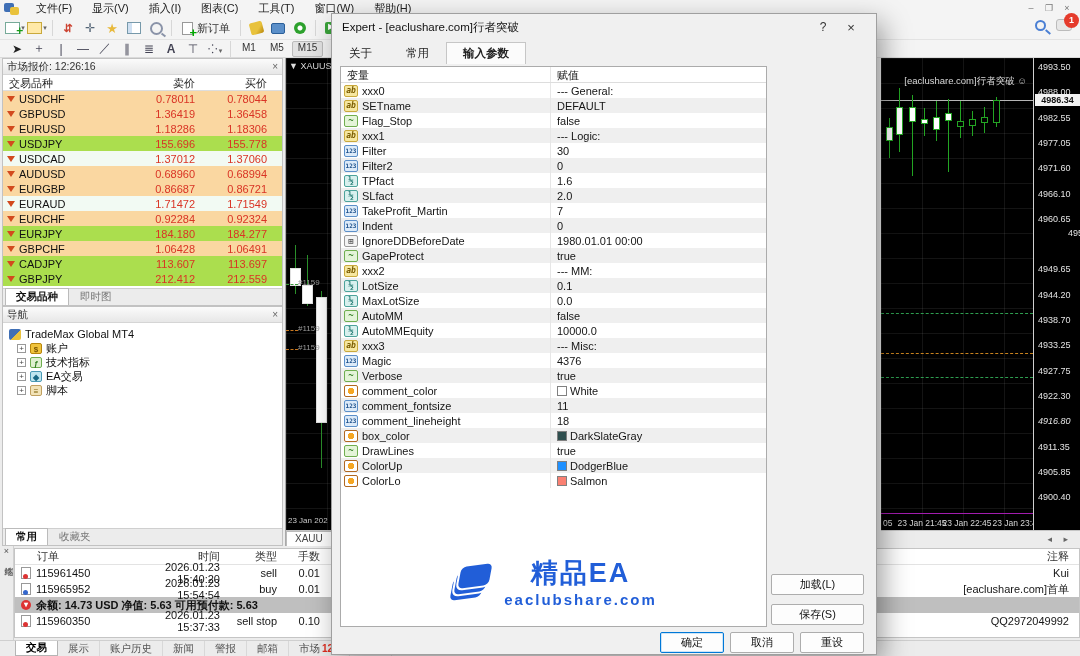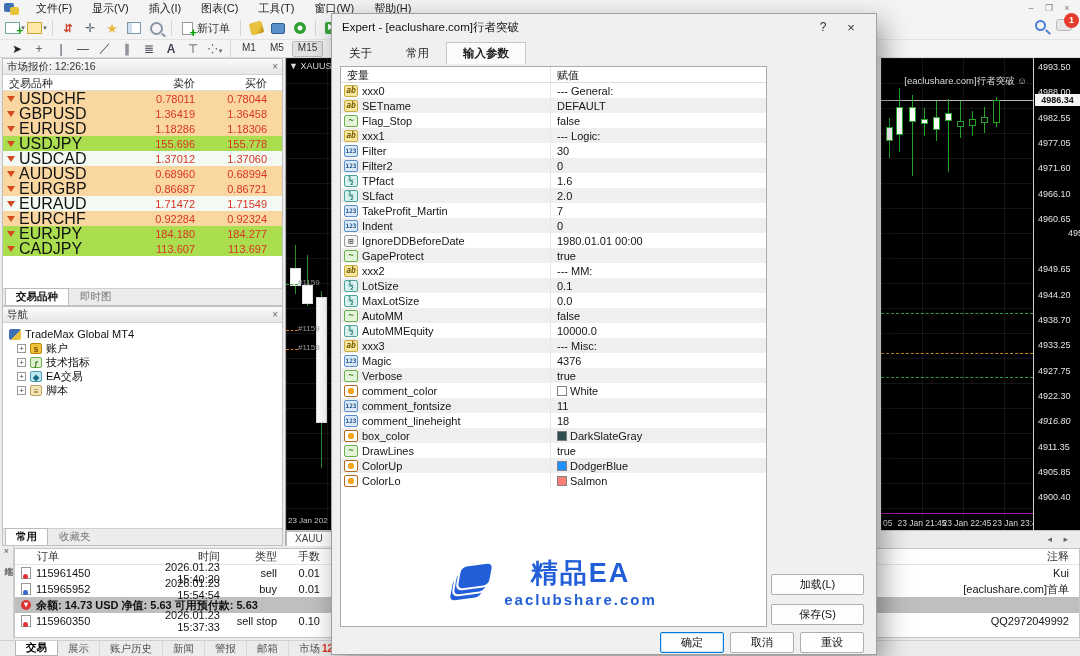--- a/index.html
+++ b/index.html
@@ -53,21 +53,21 @@
   .ptabs{height:17px;background:#ececec;border-top:1px solid #cfcfcf;display:flex;align-items:flex-end;padding-left:2px;margin-top:auto}
   .ptab{padding:1px 10px;font-size:10.5px;color:#777;border:1px solid transparent;border-bottom:none}
   .ptab.active{background:#fff;border-color:#bbb;color:#111;font-weight:bold}
   #mw-panel{top:58px;height:248px}
   .mw-cols{height:16px;display:flex;border-bottom:1px solid #ddd;color:#222}
   .mw-c0{width:108px;padding-left:6px;line-height:16px}
   .mw-c1{width:84px;text-align:right;line-height:16px}
   .mw-c2{width:78px;text-align:right;line-height:16px;padding-right:6px}
   #mw-rows{flex:1;overflow:hidden}
   .mw-row{height:15px;display:flex;align-items:center}
-  .mw-row .sym{width:108px;display:flex;align-items:center;gap:4px;padding-left:4px;font-size:16px;color:#111}
+  .mw-row .sym{width:108px;display:flex;align-items:center;gap:4px;padding-left:4px;font-size:11px;color:#111}
   .mw-row .bid{width:84px;text-align:right;color:#d93425}
   .mw-row .ask{width:78px;text-align:right;color:#d93425;padding-right:6px}
   .bg-orange{background:#fad7a1}.bg-green{background:#abde4e}.bg-plain{background:#f2faf3}
   .tickdn{width:0;height:0;border-left:4px solid transparent;border-right:4px solid transparent;border-top:6px solid #d24a1e}
   #nav-panel{top:306px;height:240px}
   #nav-tree{padding:4px 0 0 4px;flex:1}
   .tree-row{height:14px;display:flex;align-items:center;gap:4px;font-size:11px;color:#111}
   .expand{width:9px;height:9px;border:1px solid #999;background:#fff;font-size:8px;line-height:7px;text-align:center;color:#444;margin-left:10px}
   .nicon{width:12px;height:11px;border-radius:2px;font-size:8px;line-height:11px;text-align:center;font-weight:bold}
   .ni-root{background:linear-gradient(135deg,#3f6fb5 55%,#e9c23c 55%);margin-left:2px}
@@ -354,27 +354,43 @@
         <span class="ask">0.92324</span>
       </div>
       <div class="mw-row bg-green">
         <span class="sym">
           <span class="tickdn"></span>
           <span>EURJPY</span>
         </span>
         <span class="bid">184.180</span>
         <span class="ask">184.277</span>
       </div>
+      <div class="mw-row bg-orange">
+        <span class="sym">
+          <span class="tickdn"></span>
+          <span>GBPCHF</span>
+        </span>
+        <span class="bid">1.06428</span>
+        <span class="ask">1.06491</span>
+      </div>
       <div class="mw-row bg-green">
         <span class="sym">
           <span class="tickdn"></span>
           <span>CADJPY</span>
         </span>
         <span class="bid">113.607</span>
         <span class="ask">113.697</span>
+      </div>
+      <div class="mw-row bg-green">
+        <span class="sym">
+          <span class="tickdn"></span>
+          <span>GBPJPY</span>
+        </span>
+        <span class="bid">212.412</span>
+        <span class="ask">212.559</span>
       </div>
     </div>
   <div class="ptabs" id="mw-tabs">
       <span class="ptab active">交易品种</span>
       <span class="ptab">即时图</span>
     </div>
 </div>
 
 <div id="nav-panel" class="panel">
   <div class="phead">

